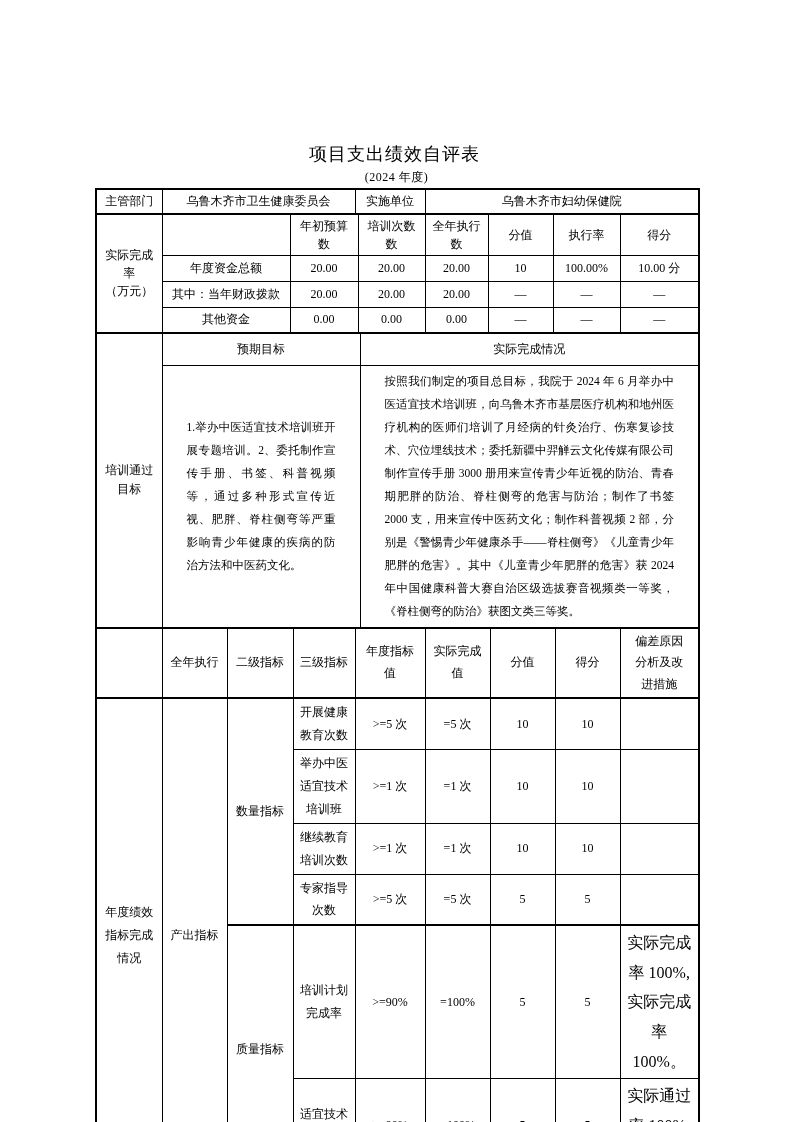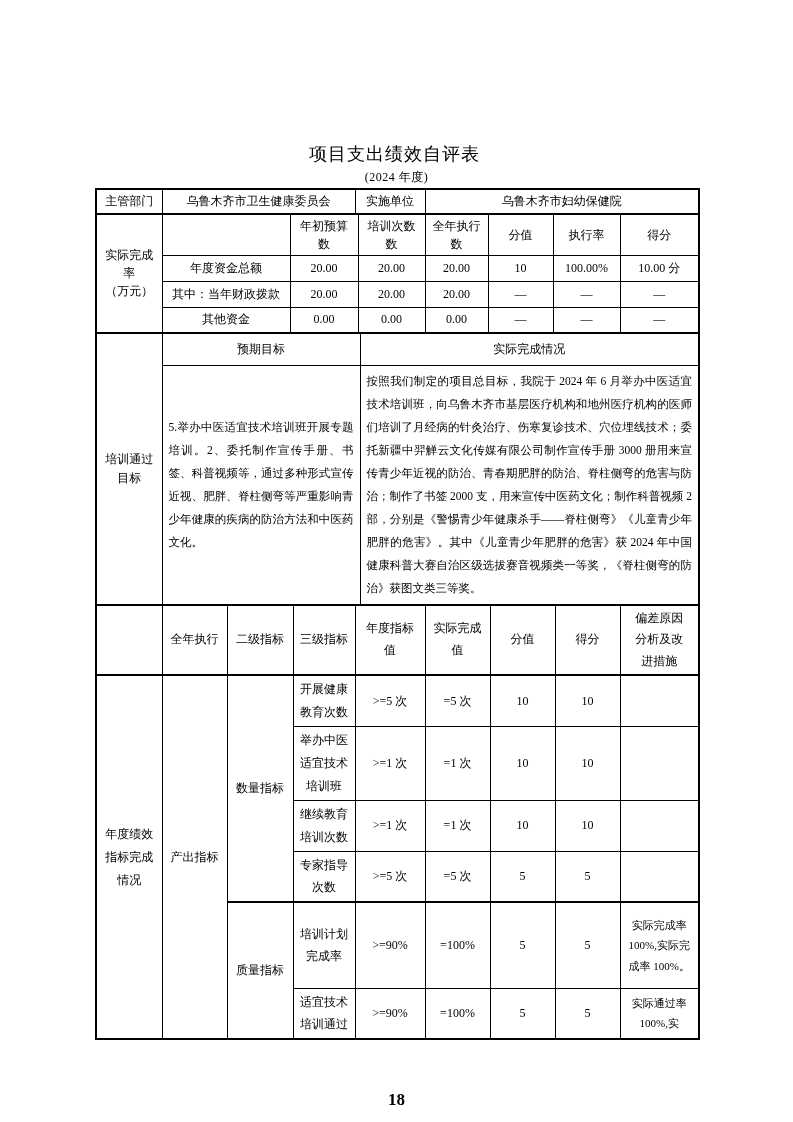--- a/index.html
+++ b/index.html
@@ -49,32 +49,32 @@
   tr.h26 td { height: 32px; line-height: 1.6; margin-left: 16px; }
   tr.fund-head td { height: 38px; line-height: 1.5; }
   tr.fund-row td { height: 26px; line-height: 1.6; margin-left: 21px; }
   tr.ind-head td { height: 64px; line-height: 1.8; }
   tr.thick-top td { border-top: 2px solid #000; }
 
   td.goal-text {
     font-size: 11.5px;
     line-height: 23px;
     text-align: justify;
-    padding: 4px 6px;
+    padding: 4px 24px;
   }
   td.v-top { vertical-align: top; }
   tr.goal-row td { height: 212px; }
 
   tr.ir1 td { height: 46px; }
   tr.ir2 td { height: 74px; }
   tr.ir3 td { height: 50px; }
   tr.ir4 td { height: 46px; }
   tr.ir5 td { height: 86px; }
   tr.ir6 td { height: 46px; }
-  td.dev-cell { font-size: 11px; line-height: 1.85; }
+  td.dev-cell { font-size: 16px; line-height: 1.85; }
 
   .page-number {
     margin-top: 50px;
     text-align: center;
     font-size: 17px;
     font-weight: bold;
   }
 </style>
 </head>
 <body>
@@ -164,21 +164,21 @@
         <col style="width:339px">
       </colgroup>
     <tbody>
         <tr class="h26">
       <td rowspan="2">培训通过
 目标</td>
       <td>预期目标</td>
       <td>实际完成情况</td>
     </tr>
     <tr class="goal-row">
-      <td class="goal-text">5.举办中医适宜技术培训班开展专题培训。2、委托制作宣传手册、书签、科普视频等，通过多种形式宣传近视、肥胖、脊柱侧弯等严重影响青少年健康的疾病的防治方法和中医药文化。</td>
+      <td class="goal-text">1.举办中医适宜技术培训班开展专题培训。2、委托制作宣传手册、书签、科普视频等，通过多种形式宣传近视、肥胖、脊柱侧弯等严重影响青少年健康的疾病的防治方法和中医药文化。</td>
       <td class="goal-text v-top">按照我们制定的项目总目标，我院于 2024 年 6 月举办中医适宜技术培训班，向乌鲁木齐市基层医疗机构和地州医疗机构的医师们培训了月经病的针灸治疗、伤寒复诊技术、穴位埋线技术；委托新疆中羿觯云文化传媒有限公司制作宣传手册 3000 册用来宣传青少年近视的防治、青春期肥胖的防治、脊柱侧弯的危害与防治；制作了书签 2000 支，用来宣传中医药文化；制作科普视频 2 部，分别是《警惕青少年健康杀手——脊柱侧弯》《儿童青少年肥胖的危害》。其中《儿童青少年肥胖的危害》获 2024 年中国健康科普大赛自治区级选拔赛音视频类一等奖，《脊柱侧弯的防治》获图文类三等奖。</td>
     </tr>
   </tbody>
     </table>
 
   <table class="tbl">
     <colgroup>
         <col style="width:66px">
         <col style="width:65px">
         <col style="width:66px">

